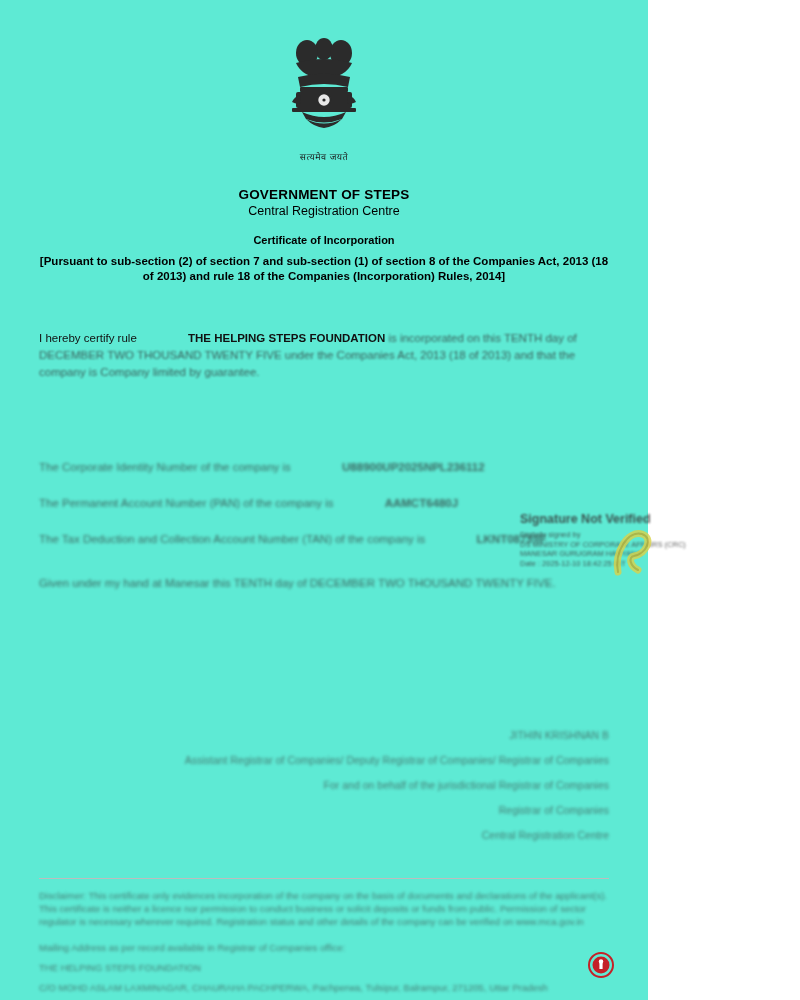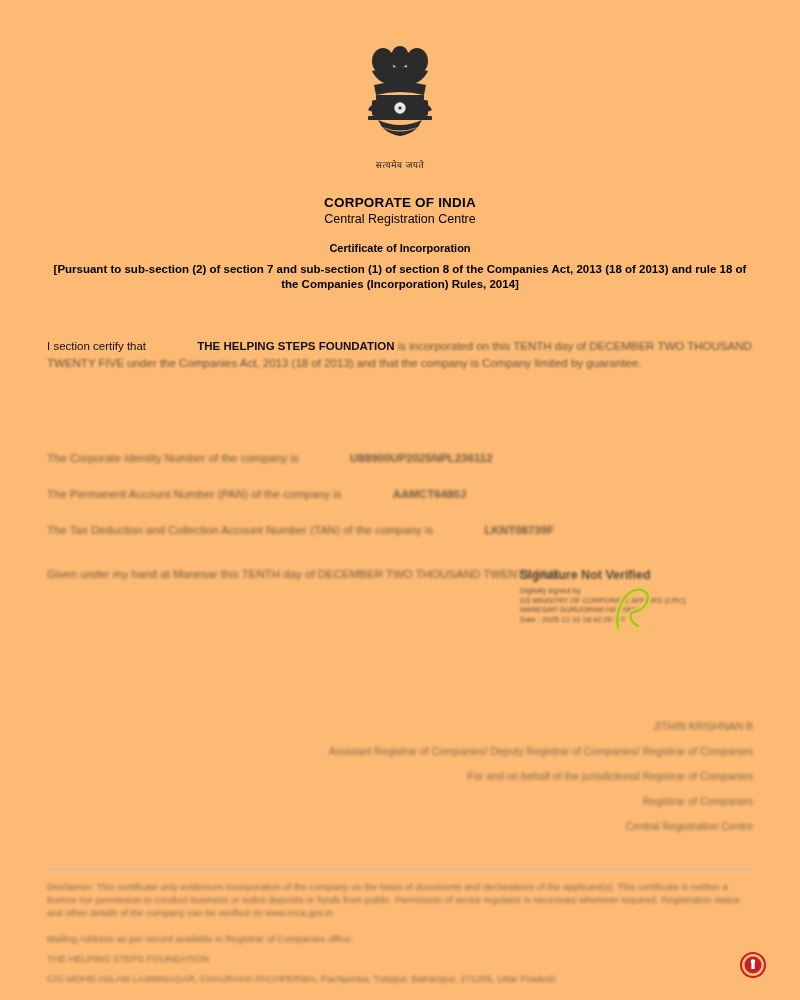--- a/index.html
+++ b/index.html
@@ -10,24 +10,24 @@
   body {
     width: 800px;
     height: 1000px;
     position: relative;
     font-family: "Liberation Sans", sans-serif;
     color: #000000;
     overflow: hidden;
   }
   .page {
     position: relative;
-    width: 800px;
+    width: 648px;
     height: 1000px;
-    background: #fdba74;
-    padding: 15px;
+    background: #5eead4;
+    padding: 7px;
     box-sizing: border-box;
   }
 
   
   .emblem-wrap {
     width: 100%;
     display: flex;
     justify-content: center;
     padding-top: 22px;
   }
@@ -93,21 +93,21 @@
   .blur3 { filter: blur(1.6px); opacity: 0.6; color:#333; }
 
   .gap-lg { height: 58px; }
 
   .line-row { margin-top: 20px; font-size: 11.5px; }
 
   
   .sig-area {
     position: absolute;
     left: 520px;
-    top: 568px;
+    top: 512px;
     width: 200px;
     height: 80px;
   }
   .sig-title {
     font-size: 12.5px;
     font-weight: bold;
     color: #333;
     filter: blur(0.9px);
     opacity: 0.82;
   }
@@ -196,31 +196,31 @@
             <path d="M30 90 q18 9 36 0 q-8 8 -18 9 q-10 -1 -18 -9z"></path>
           </g>
         </svg>
       </div>
       <div class="emblem-motto">सत्यमेव जयते</div>
     </div>
   </div>
 
   <div class="hdr">
     <div class="gov">
-      <div>CORPORATE OF INDIA</div>
+      <div>GOVERNMENT OF STEPS</div>
     </div>
     <div class="crc">Central Registration Centre</div>
     <div class="coi">Certificate of Incorporation</div>
     <div class="pursuant">[Pursuant to sub-section (2) of section 7 and sub-section (1) of section 8 of the Companies Act, 2013 (18 of 2013) and rule 18 of the Companies (Incorporation) Rules, 2014]</div>
   </div>
 
   <div class="body-block">
 
     <div class="certify-line">
-      <span class="sharp">I section certify that</span>
+      <span class="sharp">I hereby certify rule</span>
       <span class="sharp b">THE HELPING STEPS FOUNDATION</span>
       <span class="blur1">is incorporated on this  TENTH  day of  DECEMBER  TWO THOUSAND TWENTY FIVE under the Companies Act, 2013 (18 of 2013) and that the company is Company limited by guarantee.</span>
     </div>
 
     <div class="gap-lg"></div>
 
     <div class="line-row">
       <span class="blur2">The Corporate Identity Number of the company is</span>
       <span class="blur2 b">U88900UP2025NPL236112</span>
     </div>

